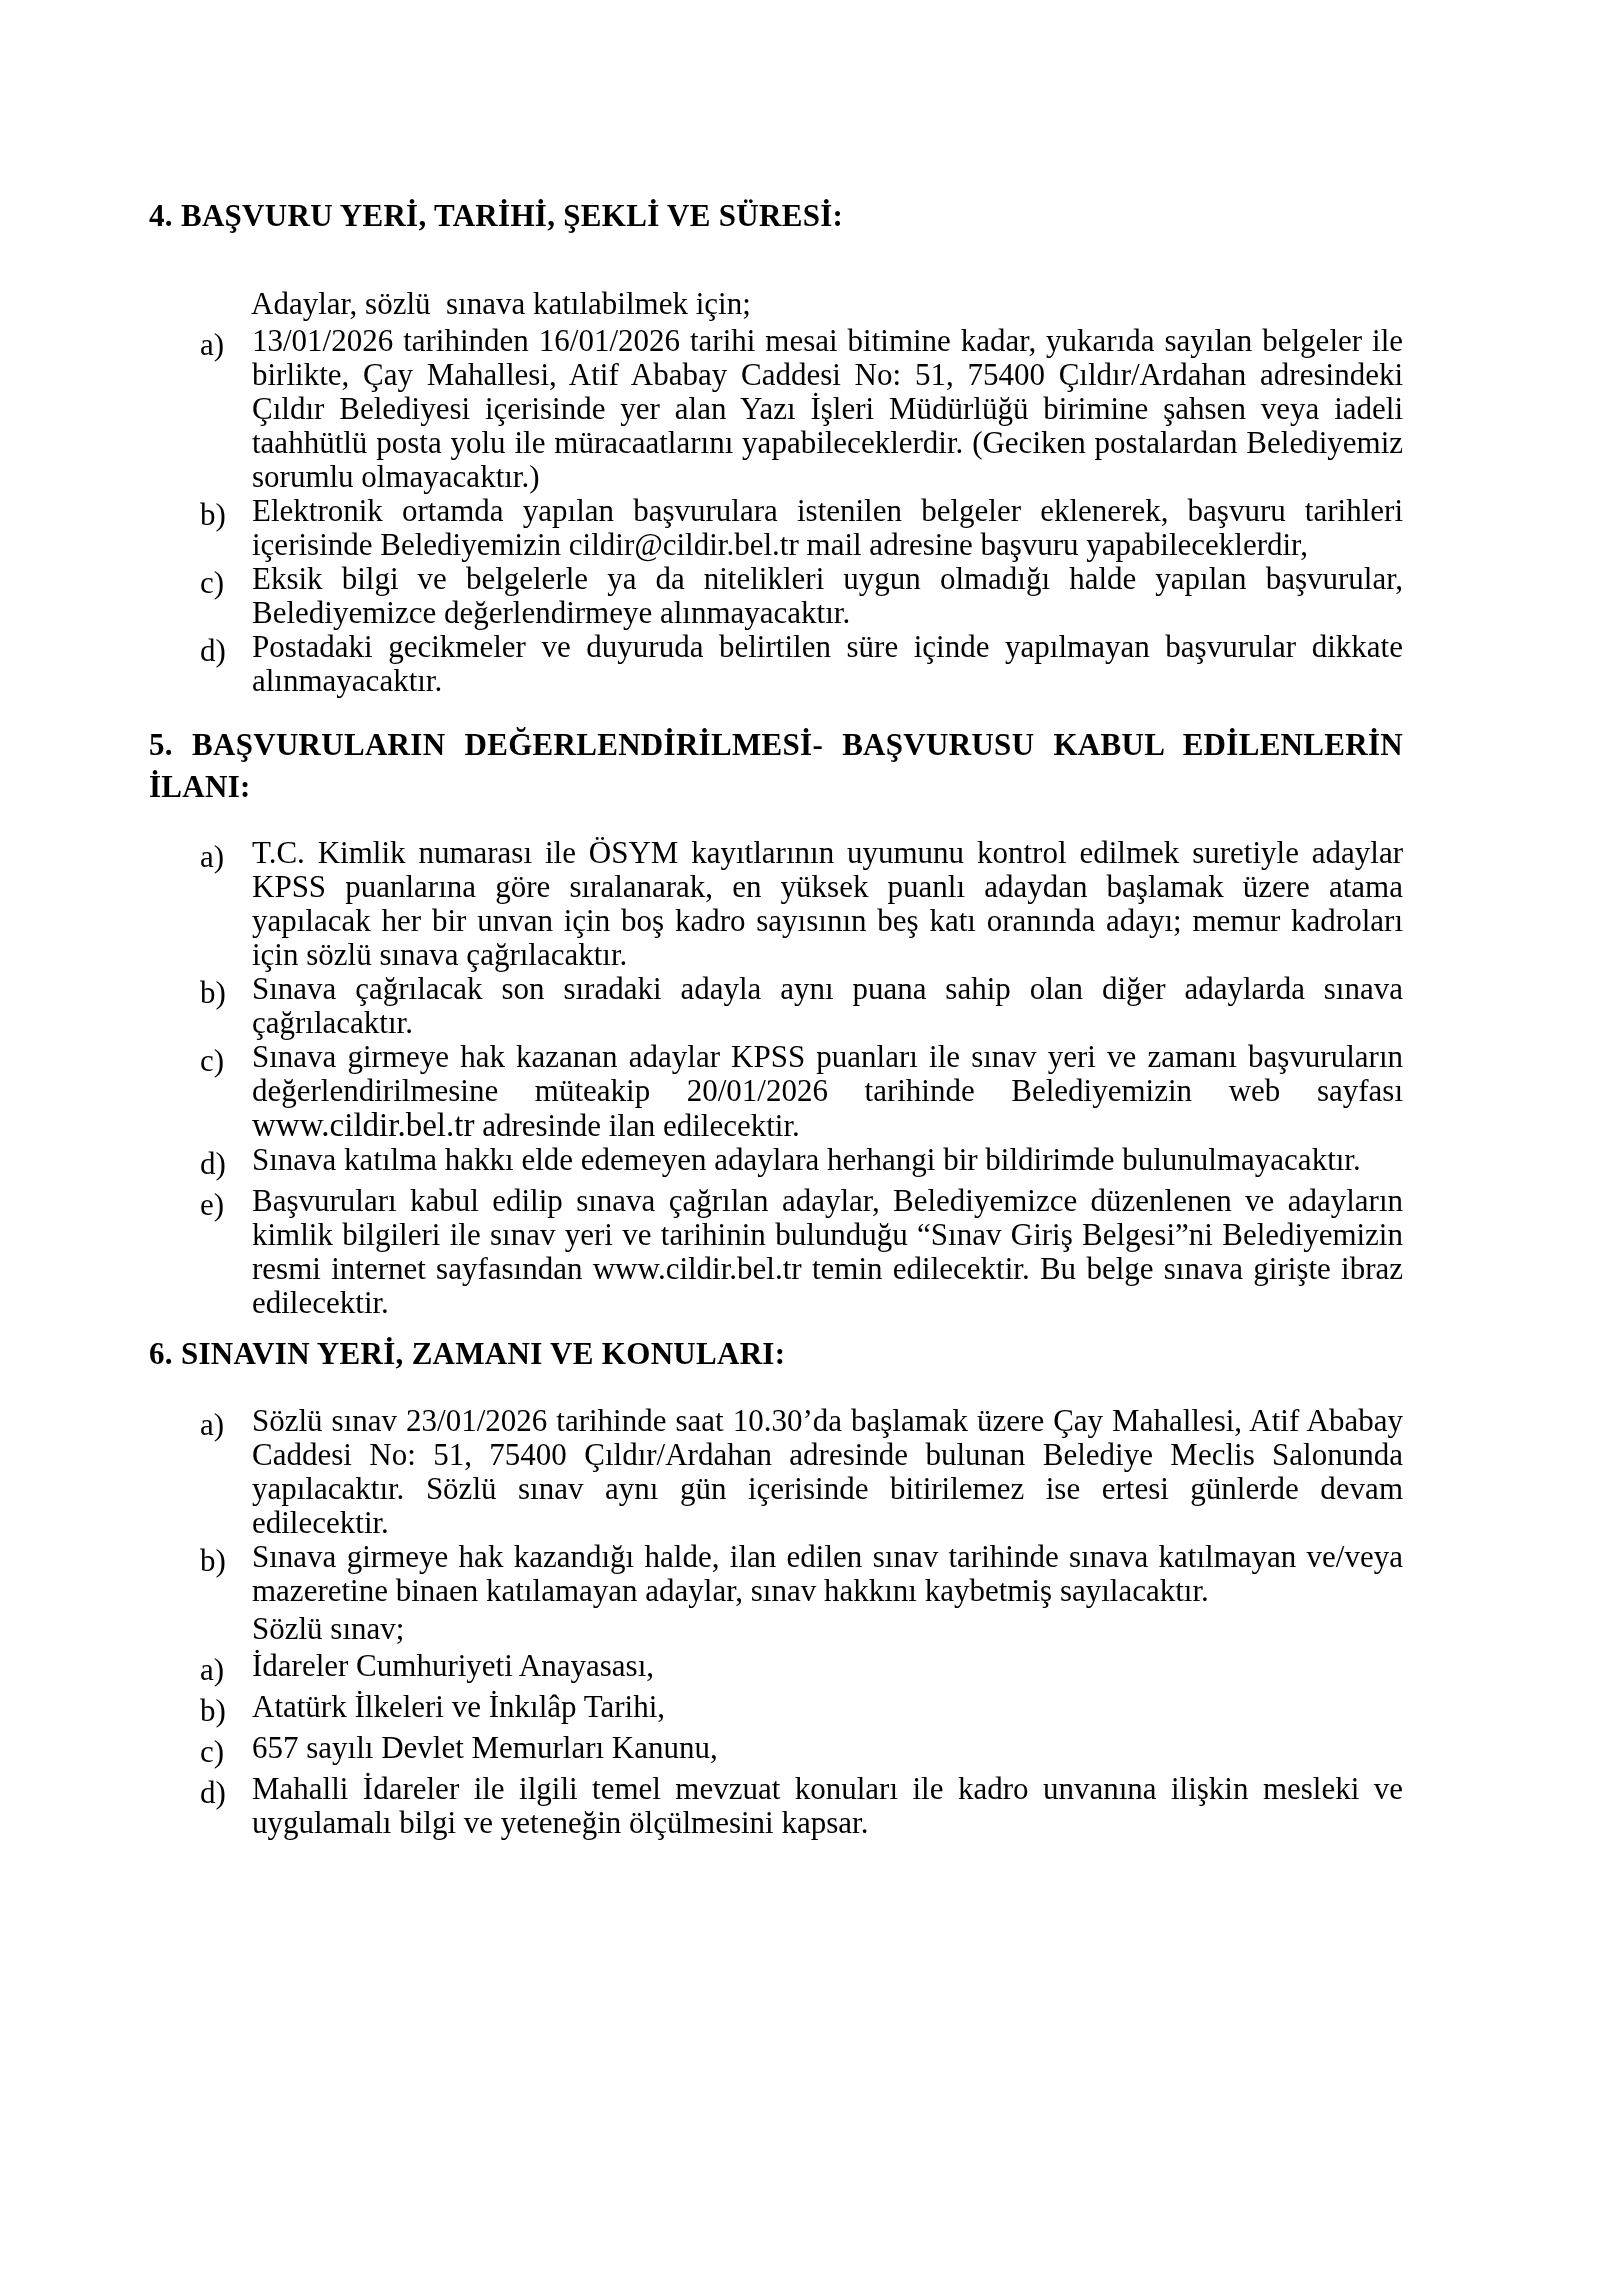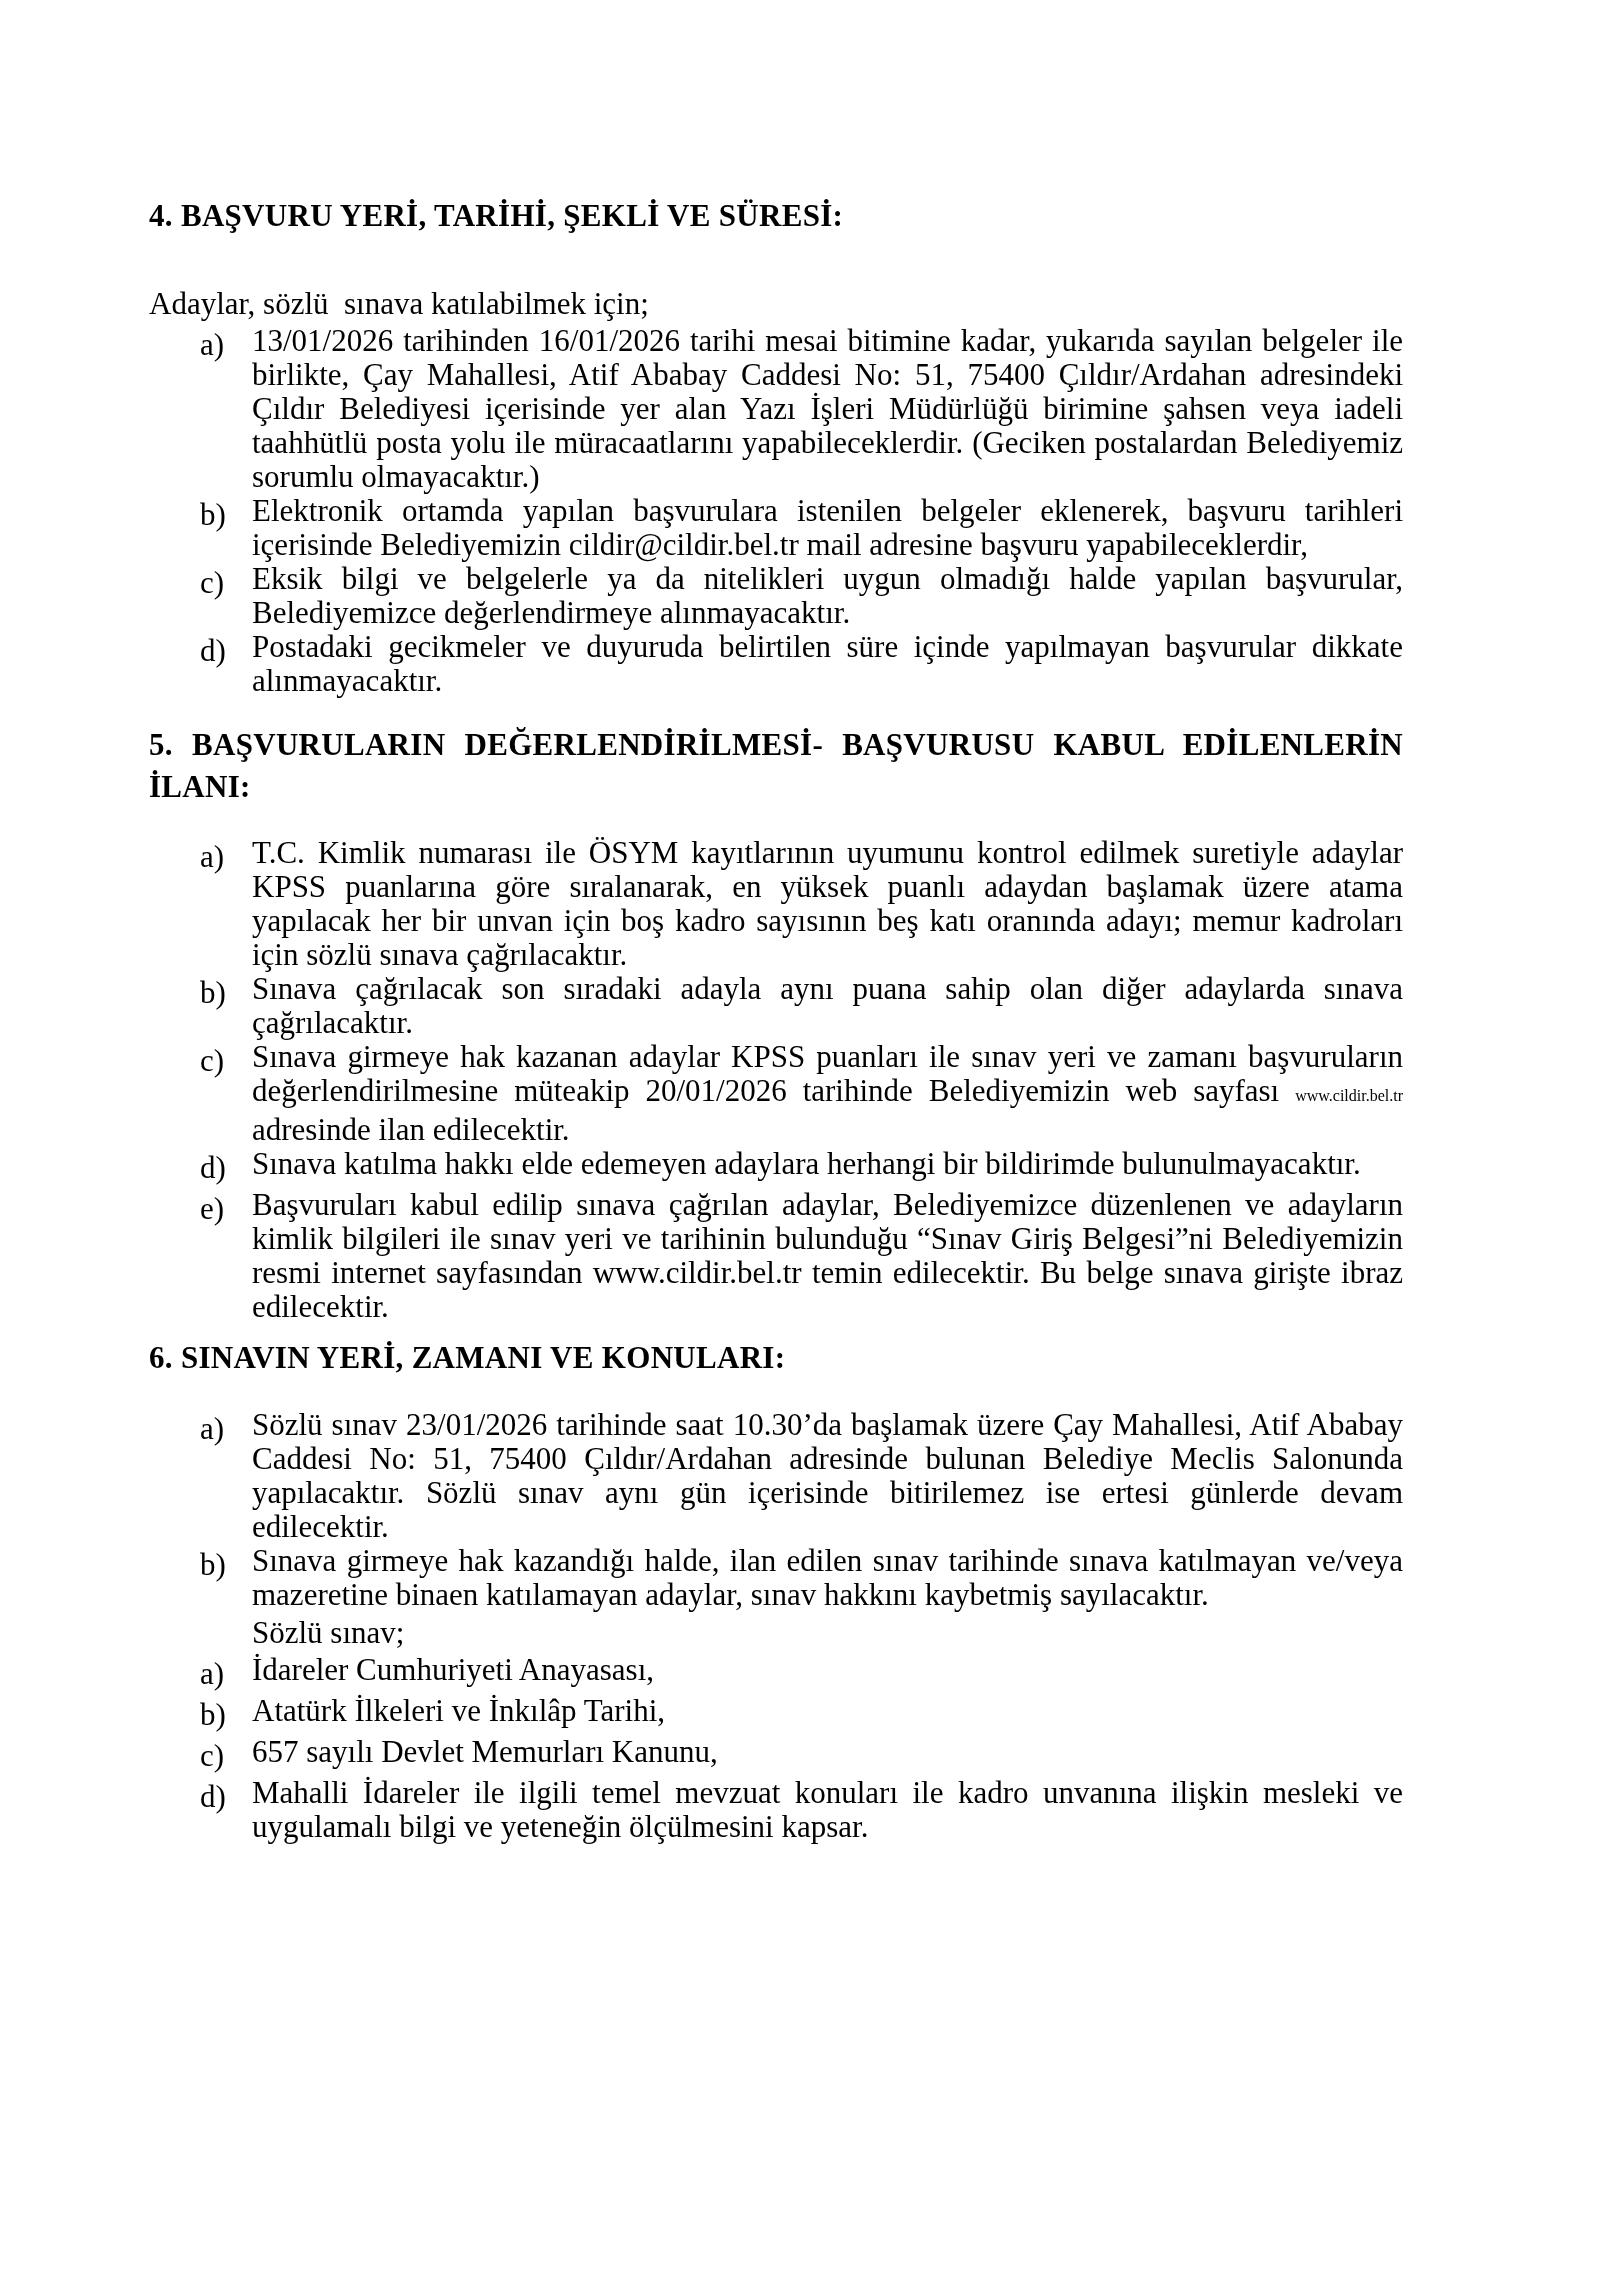--- a/index.html
+++ b/index.html
@@ -35,20 +35,21 @@
   .heading-4 { margin: 0 0 46px 0; }
   .heading-5 { margin: 26px 0 27.5px 0; }
   .heading-5 .h-line1 { text-align: justify; text-align-last: justify; }
   .heading-6 { margin: 13px 0 29px 0; }
 
   .body-line {
     font-size: 31px;
     line-height: 41px;
   }
   .intro {
+    margin-left: 102px;
     white-space: pre-wrap;
   }
   .plain-line {
     margin-left: 103px;
   }
   .lettered-list { margin: 0; }
   .item {
     display: flex;
     padding-left: 51px;
   }
@@ -57,21 +58,21 @@
     font-size: 31px;
     line-height: 41px;
   }
   .item .txt {
     flex: 1 1 auto;
     font-size: 31px;
     line-height: 34px;
     text-align: justify;
   }
   .small-url {
-    font-size: 16px;
+    font-size: 33px;
   }
 </style>
 </head>
 <body>
 
 <div class="page">
 
   <div class="heading heading-4">4. BAŞVURU YERİ, TARİHİ, ŞEKLİ VE SÜRESİ:</div>
 
   <div class="body-line intro">Adaylar, sözlü  sınava katılabilmek için;</div>

